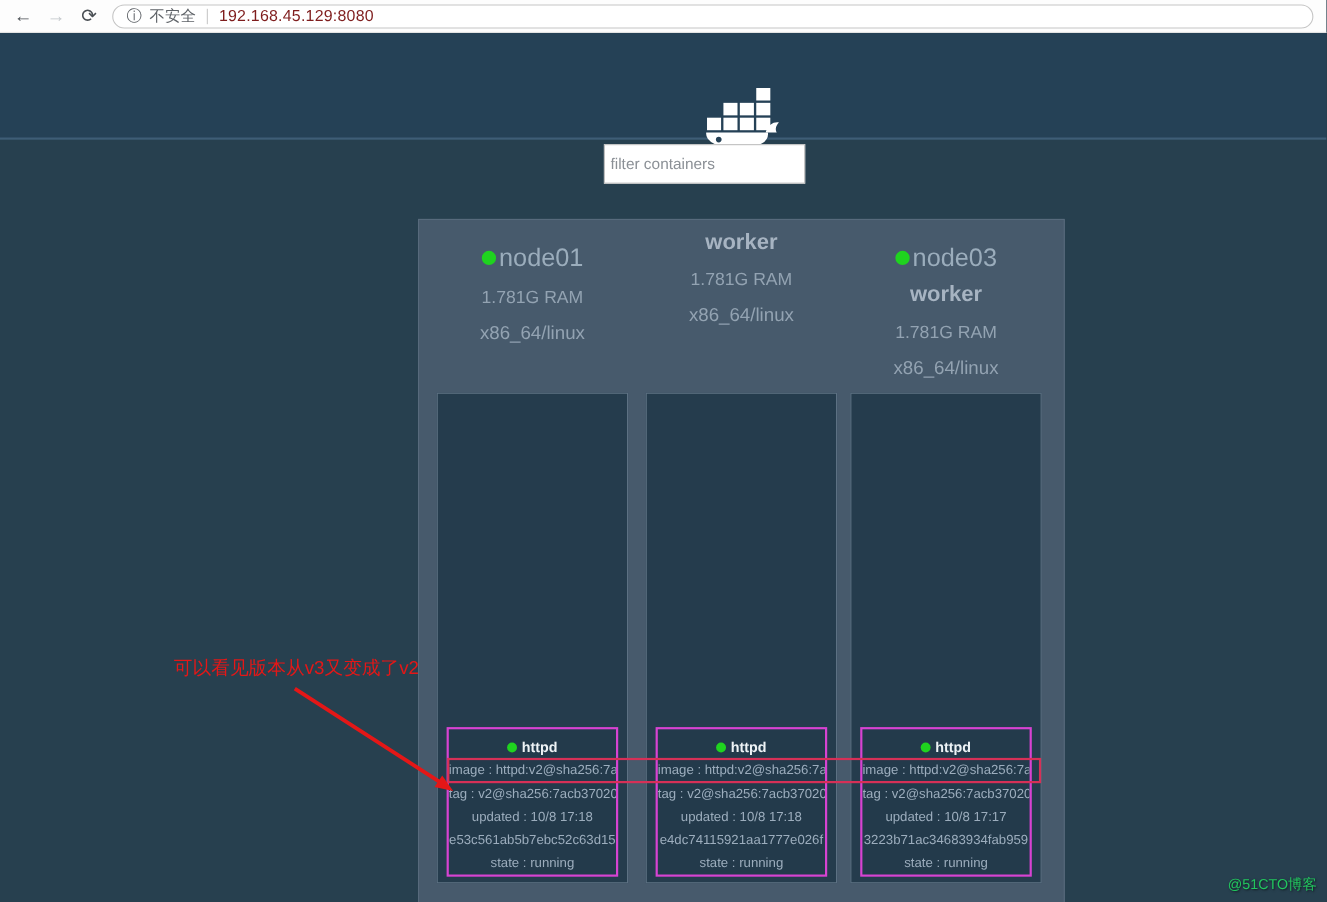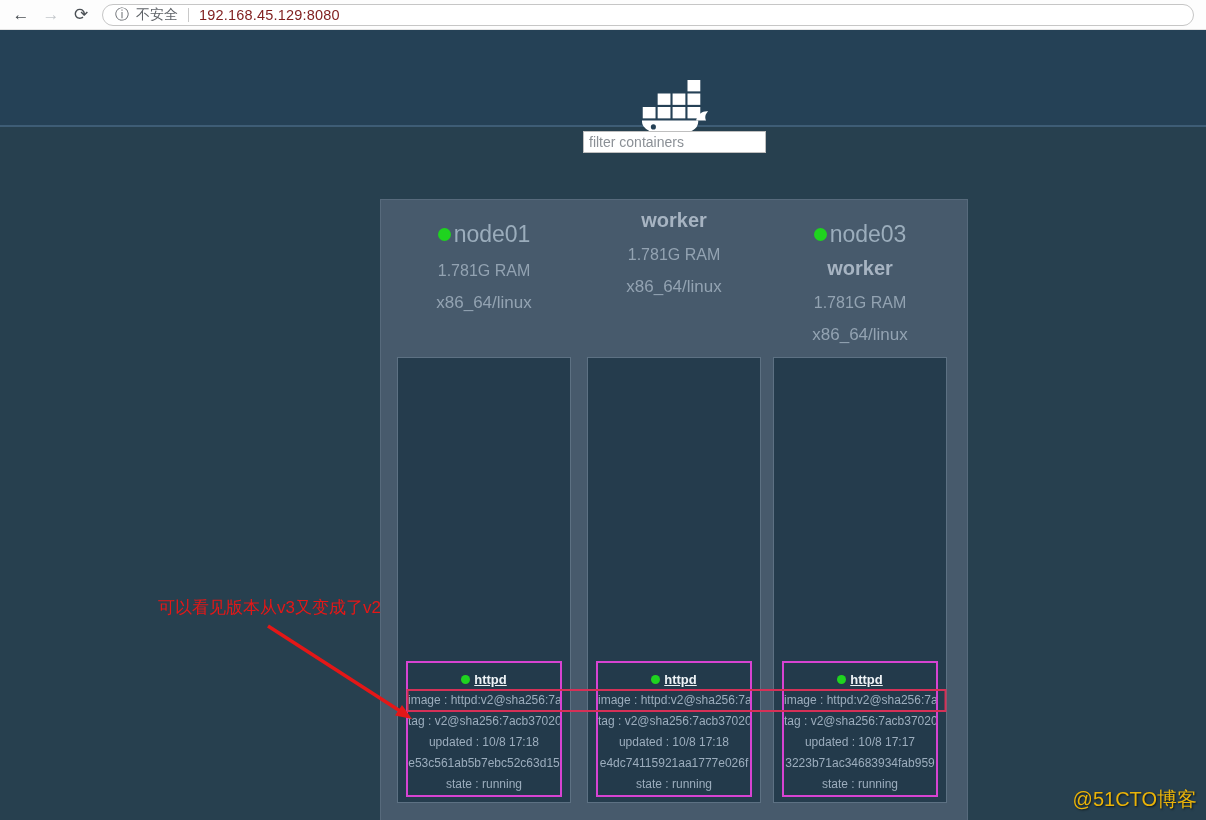--- a/index.html
+++ b/index.html
@@ -35,21 +35,21 @@
 
   
   .site-header {
     position:absolute; top:30px; left:0; width:1206px; height:97px;
     background:#254156; border-bottom:2px solid #3e5d76; z-index:1;
   }
   .docker-logo { position:absolute; left:638px; top:50px; }
 
   
   .filter {
-    position:absolute; left:583px; top:131px; width:183px; height:22px;
+    position:absolute; left:549px; top:131px; width:183px; height:36px;
     border:1px solid #bfbfbf; background:#fff; font-size:14px;
     padding:0 5px; color:#333; z-index:5;
     font-family:"Liberation Sans","DejaVu Sans",sans-serif;
   }
   .filter::placeholder { color:#8b9096; opacity:1; }
 
   
   .panel {
     position:absolute; left:380px; top:199px; width:588px; height:640px;
     background:#475a6c; border:1px solid #57
@@ -78,41 +78,41 @@
     background:#253c4d; border:1px solid #5d7183;
     display:flex; flex-direction:column; justify-content:flex-end;
     padding:0 8px 5px 8px;
   }
   .card {
     border:2px solid #d743d2; background:#233a4b; height:136px;
     overflow:hidden; padding-top:5px;
   }
   .card-title {
     height:22px; display:flex; align-items:center; justify-content:center;
-    font-size:13px; font-weight:bold; color:#eef3f6;text-decoration:underline;
+    font-size:13px; font-weight:bold; color:#eef3f6;
   }
   .card-line {
     height:21px; line-height:21px; font-size:12px; color:#9cadbd;
     white-space:nowrap; overflow:hidden; text-align:center;
   }
 
   
   .annotation-overlay {
     position:absolute; top:0; left:0; width:1206px; height:820px;
     z-index:40; pointer-events:none;
   }
   .annotation-text {
     position:absolute; left:158px; top:596px; z-index:41;
     font-size:17px; color:#e41717; pointer-events:none; white-space:nowrap;
   }
 
   
   .watermark {
     position:absolute; right:9px; bottom:7px; z-index:45;
-    font-size:20px; color:#eab308; text-shadow:1px 1px 2px rgba(0,0,0,.65);
+    font-size:13px; color:#22c55e; text-shadow:1px 1px 2px rgba(0,0,0,.65);
   }
 </style>
 </head>
 <body>
 
 <div class="browser-bar">
   <span class="nav-btn back">←</span>
   <span class="nav-btn fwd disabled">→</span>
   <span class="nav-btn reload">⟳</span>
   <div class="omnibox">

